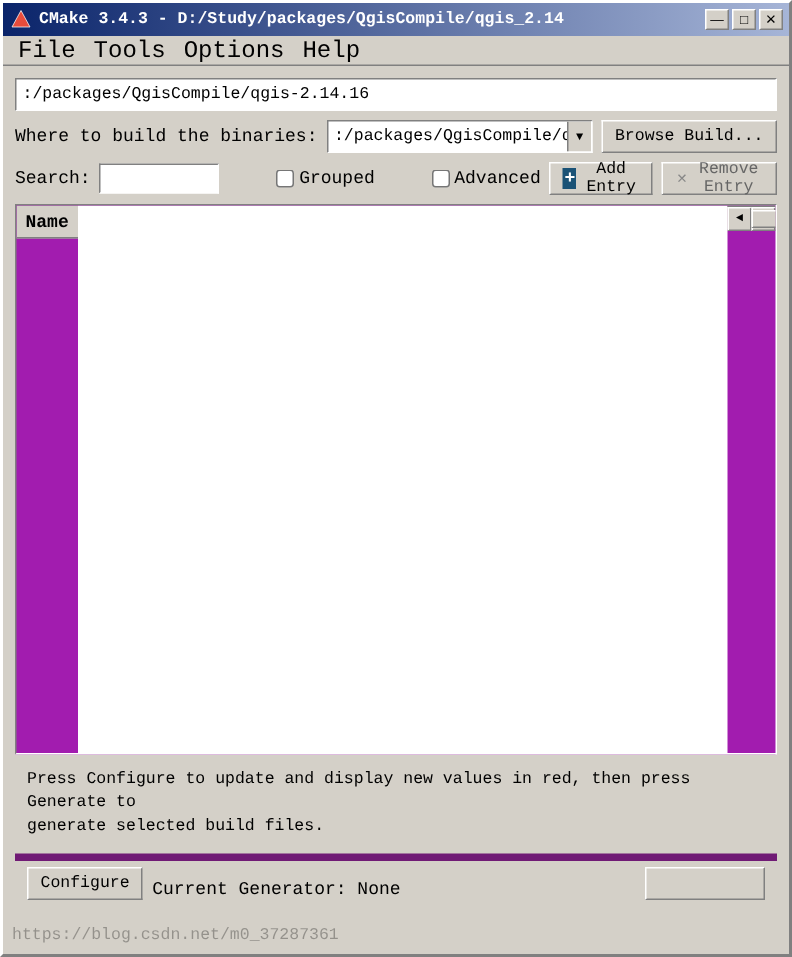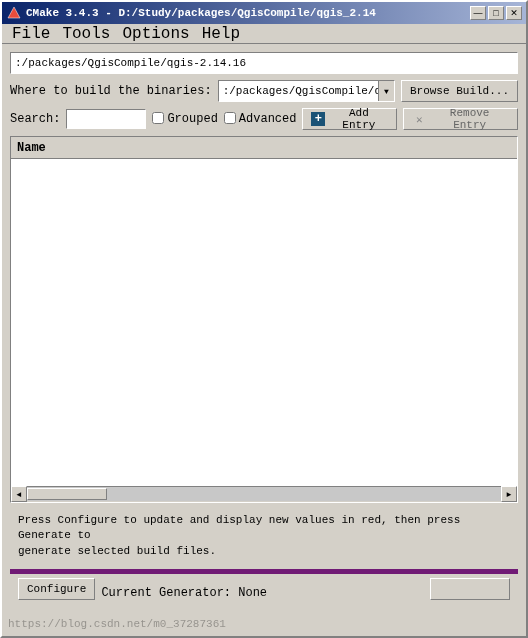--- a/index.html
+++ b/index.html
@@ -202,22 +202,23 @@
       border-right-color: #ffffff;
       border-bottom-color: #ffffff;
       padding: 2px 4px;
       font-size: 11px;
       font-family: 'Courier New', monospace;
       background: white;
     }
 
     .checkbox-group {
       display: flex;
-      align-items: flex-start;
+      align-items: center;
       gap: 3px;
+      margin-left: 32px;
     }
 
     .checkbox-group input[type="checkbox"] {
       width: 12px;
       height: 12px;
       cursor: pointer;
     }
 
     .add-entry-btn {
       height: 22px;
@@ -278,24 +279,24 @@
       font-size: 11px;
       font-weight: bold;
     }
 
     .table-container {
       border: 1px solid;
       border-top-color: #808080;
       border-left-color: #808080;
       border-right-color: #ffffff;
       border-bottom-color: #ffffff;
-      background: #0ea5e9;
-      flex: 1;
-      display: flex;
-      flex-direction: column;
+      background: #a21caf;
+      flex: 1;
+      display: flex;
+      flex-direction: row;
       overflow: hidden;
     }
 
     .table-header {
       background: #d4d0c8;
       height: 22px;
       display: flex;
       align-items: center;
       border-bottom: 1px solid #808080;
       padding: 0 6px;

